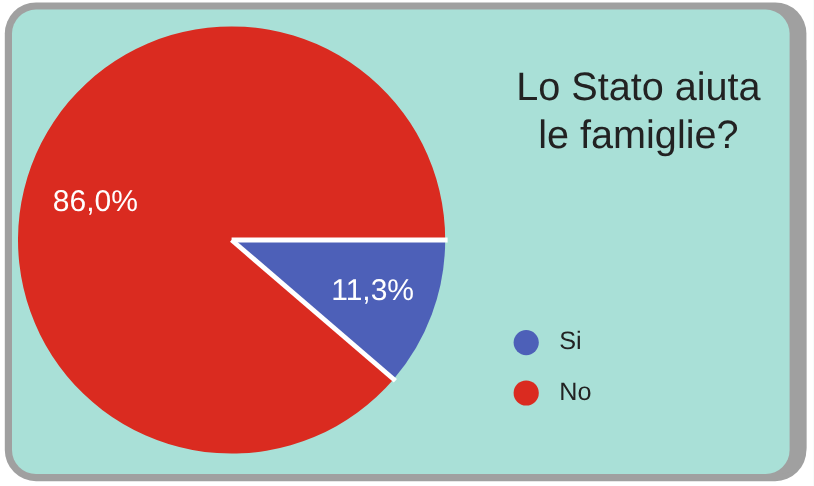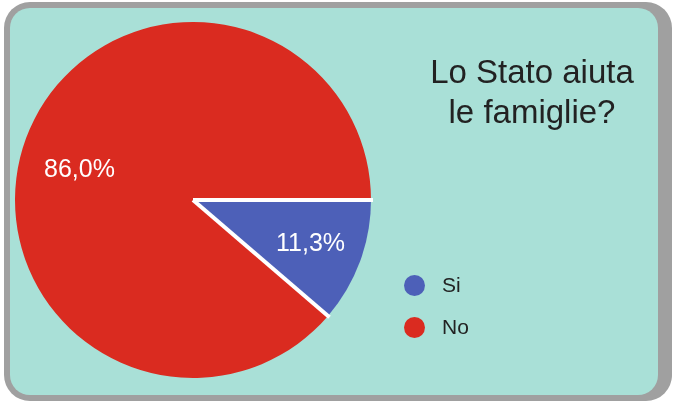--- a/index.html
+++ b/index.html
@@ -85,21 +85,21 @@
     color: #222222;
     font-size: 33px;
     line-height: 40px;
     font-family: "Liberation Sans", sans-serif;
   }
   .chart-title .tline { display: block; }
 
   
   .legend {
     position: absolute;
-    left: 394px;
+    left: 418px;
     top: 256px;
   }
   .legend-item {
     display: flex;
     align-items: center;
     height: 42px;
   }
   .legend-swatch {
     width: 21px;
     height: 21px;

